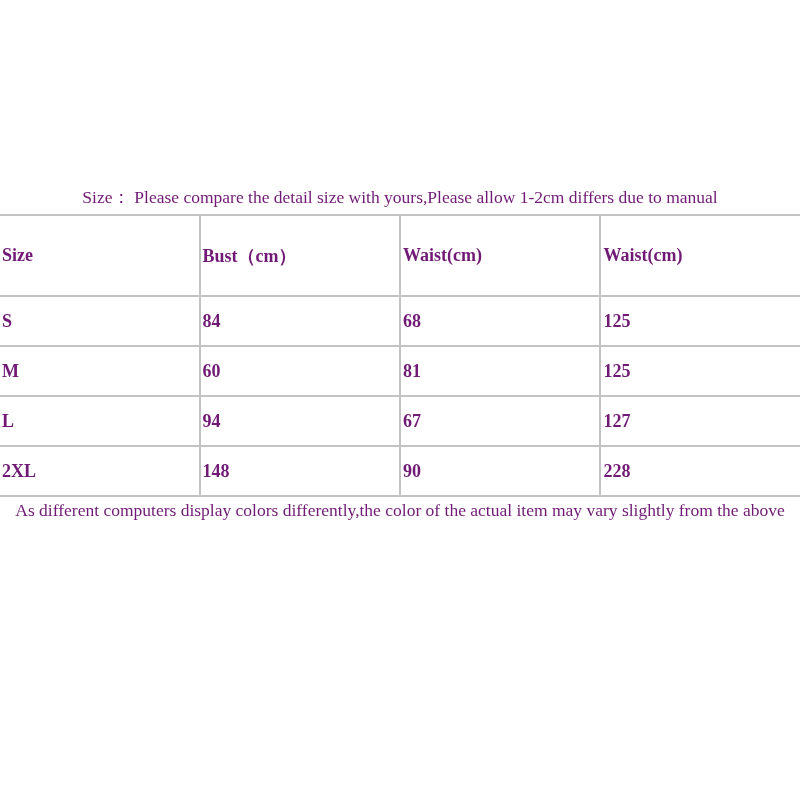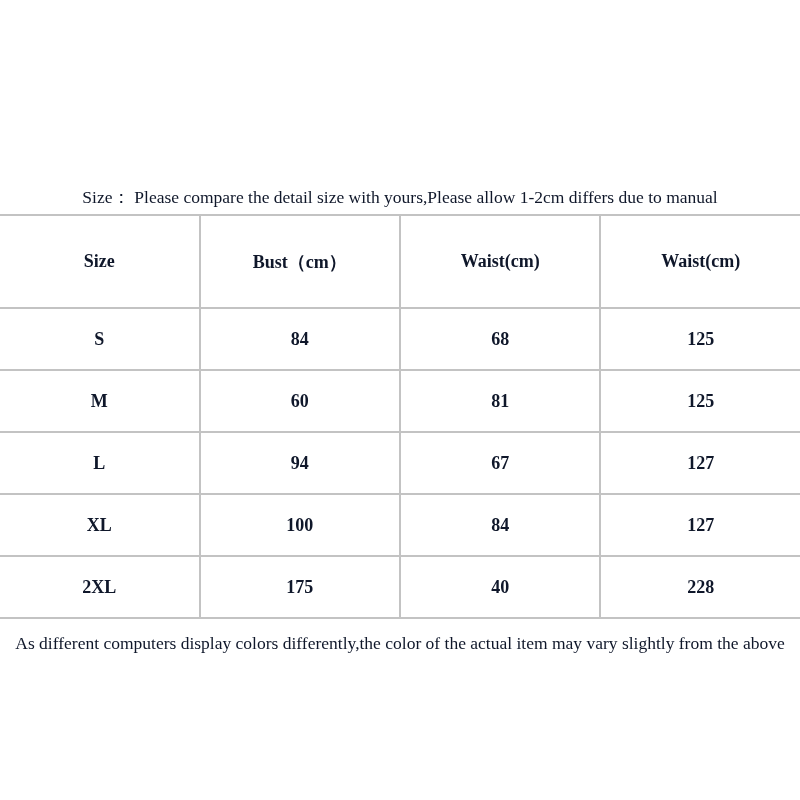--- a/index.html
+++ b/index.html
@@ -7,21 +7,21 @@
     padding: 0;
     background: #ffffff;
   }
   .canvas {
     position: relative;
     width: 800px;
     height: 800px;
     background: #ffffff;
     overflow: hidden;
     font-family: "Liberation Serif", "DejaVu Serif", serif;
-    color: #0f172a;
+    color: #701a75;
   }
   .intro {
     padding-top: 183px;
     width: 678px;
     margin: 0 auto;
     text-align: center;
     font-size: 17.5px;
     line-height: 28px;
     white-space: nowrap;
   }
@@ -31,32 +31,31 @@
     margin-top: 3px;
     border-collapse: collapse;
     table-layout: fixed;
   }
   table.size-table th,
   table.size-table td {
     width: 25%;
     border: 2px solid #c3c3c3;
     font-weight: bold;
     font-size: 18px;
-    text-align: center;
+    text-align: left;
     vertical-align: middle;
-    padding: 8px;
+    padding: 2px;
   }
   table.size-table th:first-child,
   table.size-table td:first-child { border-left: none; }
   table.size-table th:last-child,
   table.size-table td:last-child { border-right: none; }
   table.size-table thead th { height: 75px; }
   table.size-table tbody td { height: 44px; }
   .footer {
-    margin-top: 11px;
     width: 800px;
     text-align: center;
     font-size: 17.5px;
     line-height: 27px;
   }
   .footer .line { white-space: nowrap; }
 </style>
 </head>
 <body>
 
@@ -88,29 +87,23 @@
         <td>81</td>
         <td>125</td>
       </tr>
       <tr>
         <td>L</td>
         <td>94</td>
         <td>67</td>
         <td>127</td>
       </tr>
       <tr>
-        <td>XL</td>
-        <td>100</td>
-        <td>84</td>
-        <td>127</td>
-      </tr>
-      <tr>
         <td>2XL</td>
-        <td>175</td>
-        <td>40</td>
+        <td>148</td>
+        <td>90</td>
         <td>228</td>
       </tr>
     </tbody>
   </table>
 
   <div class="footer">
     <div class="line">As different computers display colors differently,the color of the actual item may vary slightly from the above</div>
   </div>
 
 </div>

